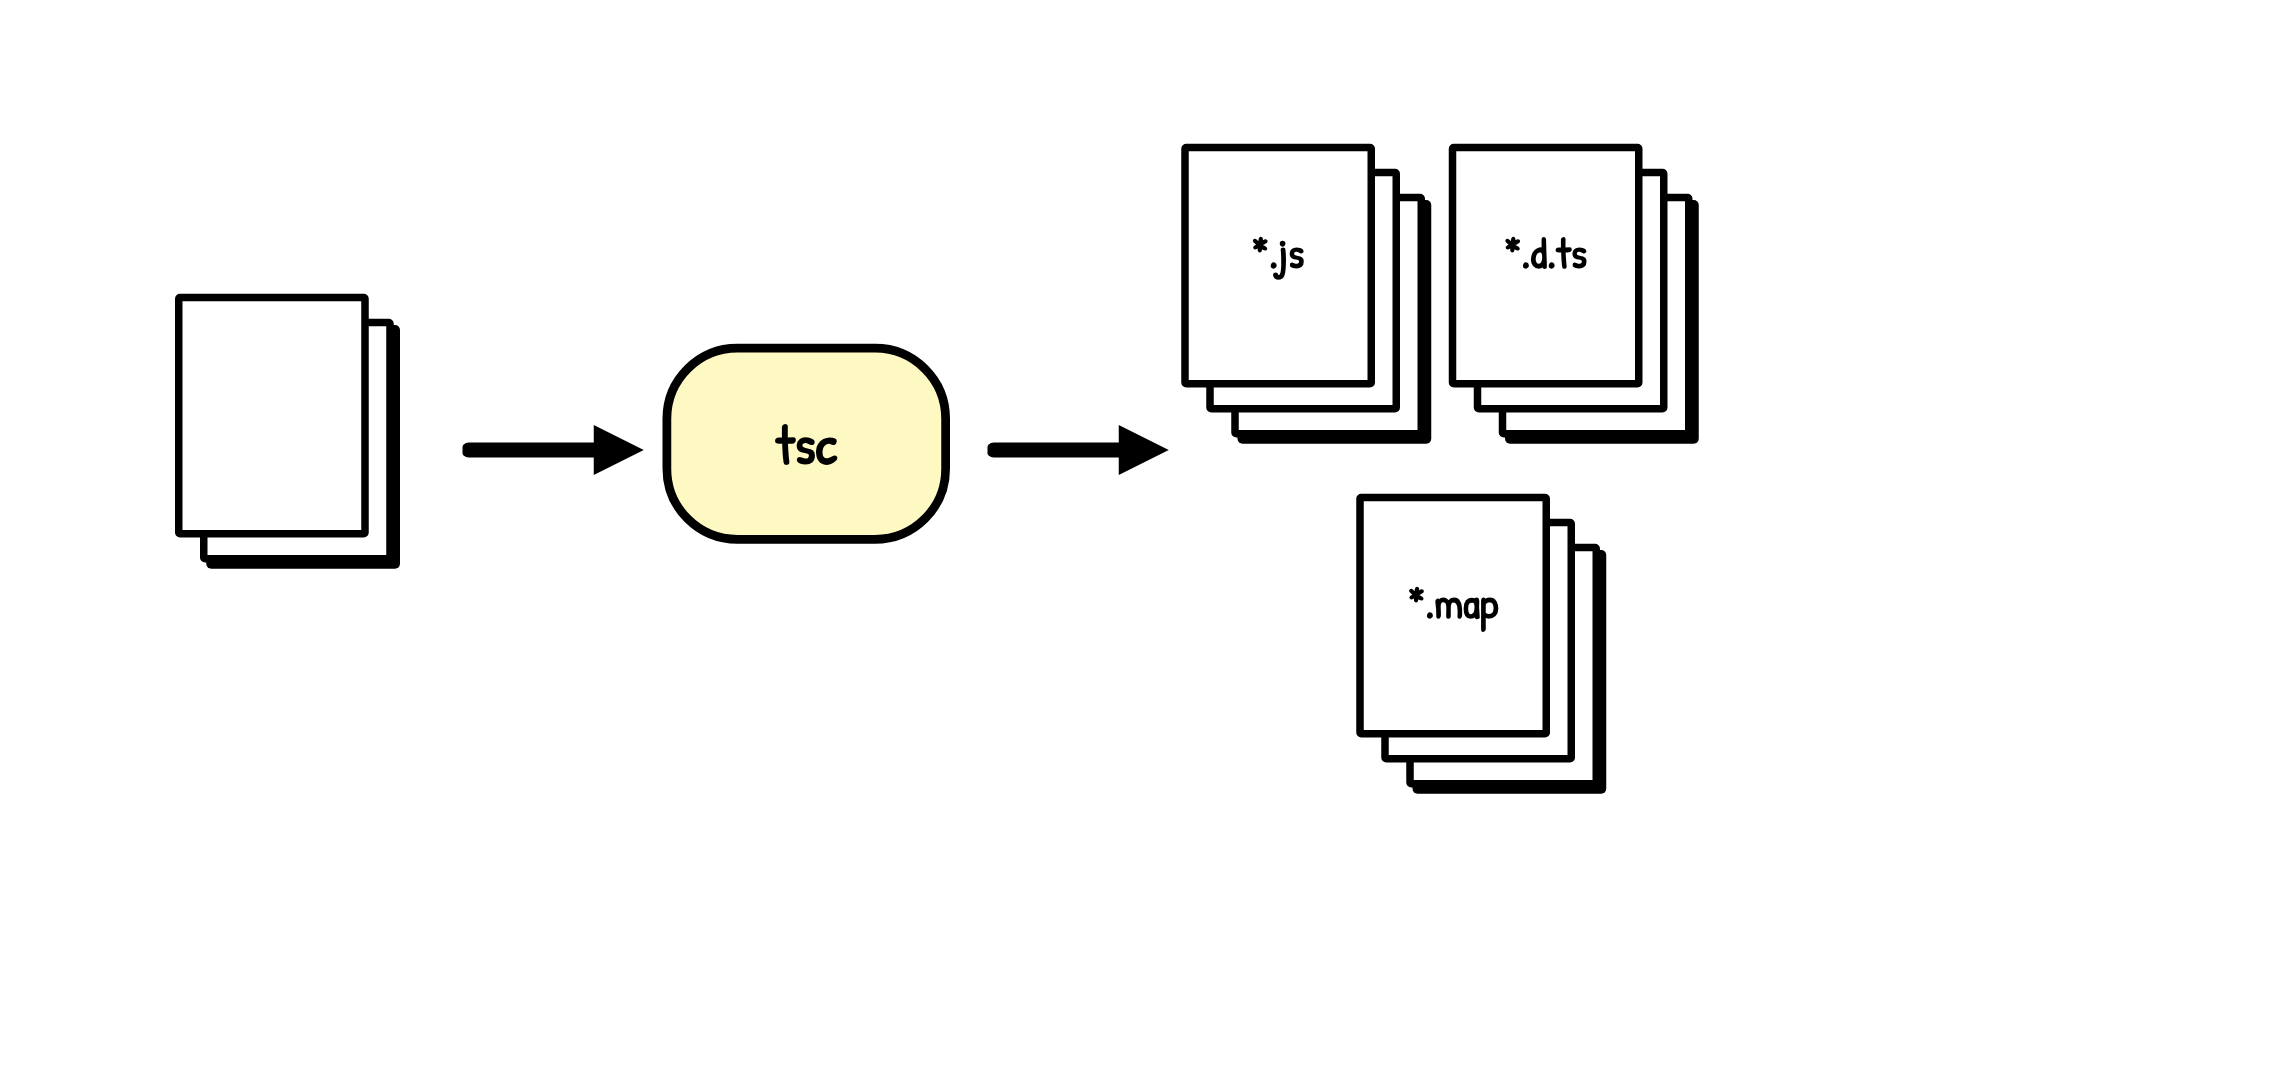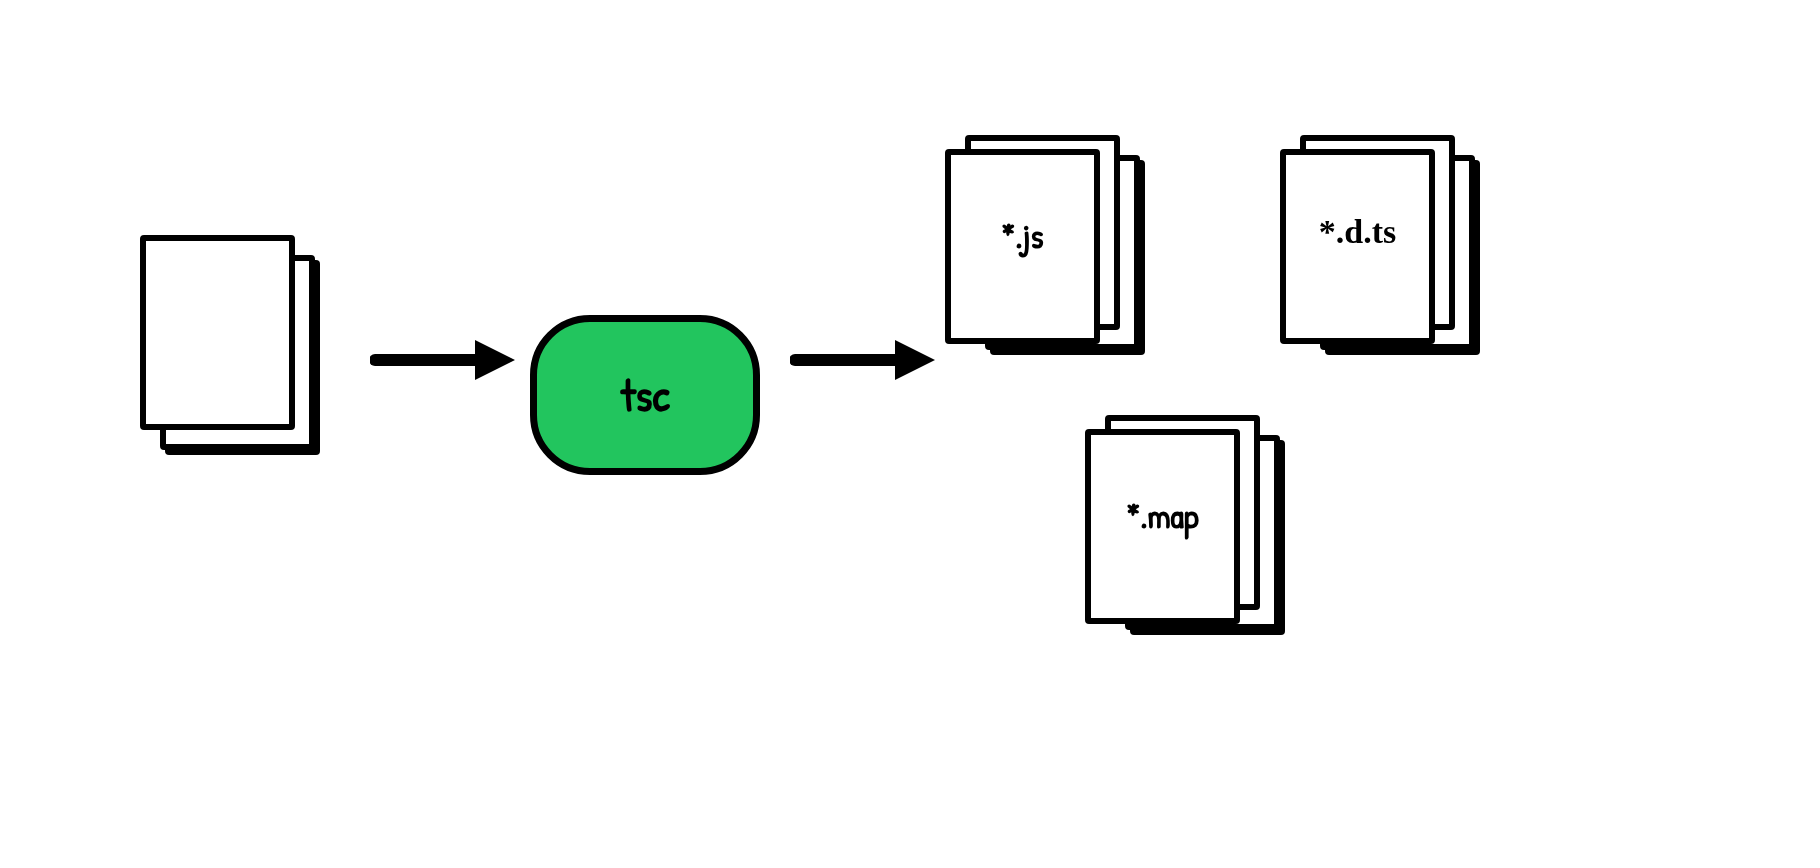--- a/index.html
+++ b/index.html
@@ -23,21 +23,21 @@
     .sheet {
       position: absolute;
       width: 155px;
       height: 195px;
       background: #fff;
       border: 6px solid #000;
       border-radius: 4px;
     }
     .sheet.back   { left: 40px; top: 40px; z-index: 1; box-shadow: 5px 5px 0 #000; }
     .sheet.middle { left: 20px; top: 20px; z-index: 2; }
-    .sheet.front  { left: 0;    top: 0;    z-index: 3; margin-top: 34px; }
+    .sheet.front  { left: 0;    top: 0;    z-index: 3; }
     .sheet.front .label {
       position: absolute;
       top: 58px;
       left: 0;
       width: 100%;
       text-align: center;
       font-weight: 700;
       font-size: 34px;
       color: #000;
     }
@@ -47,37 +47,36 @@
       position: absolute;
     }
 
     
     .processor {
       position: absolute;
       width: 230px;
       height: 160px;
       border: 7px solid #000;
       border-radius: 60px;
-      background: #22c55e;
+      background: #fef9c3;
       display: flex;
       align-items: center;
       justify-content: center;
       font-weight: 800;
       font-size: 44px;
       color: #000;
-      margin-top: 40px;
     }
 
     
     #input-stack     { left: 120px;  top: 215px; }
     #arrow1          { left: 370px;  top: 330px; }
     #proc            { left: 530px;  top: 275px; }
     #arrow2          { left: 790px;  top: 330px; }
     #out-js          { left: 945px;  top: 115px; }
-    #out-dts         { left: 1280px; top: 115px; font-family: Liberation Serif, serif; }
+    #out-dts         { left: 1159px; top: 115px; }
     #out-map         { left: 1085px; top: 395px; padding-left: 20px; }
   </style>
 </head>
 <body>
 
 <div id="input-stack" class="file-stack">
   <div class="sheet back"></div>
   <div class="sheet middle"></div>
 </div>
 

